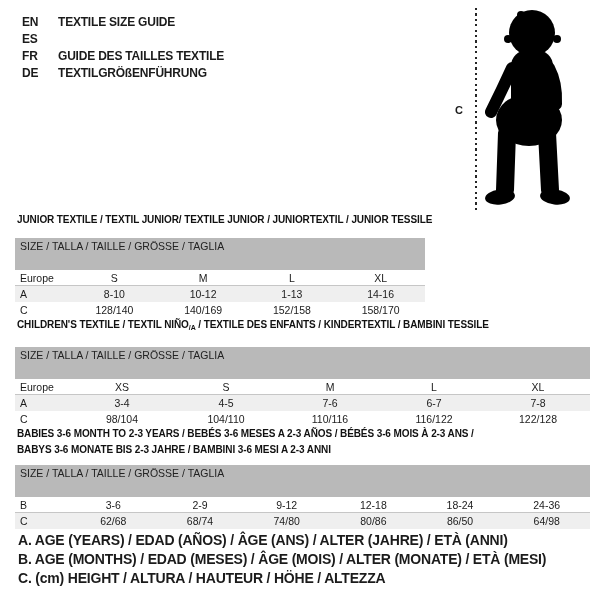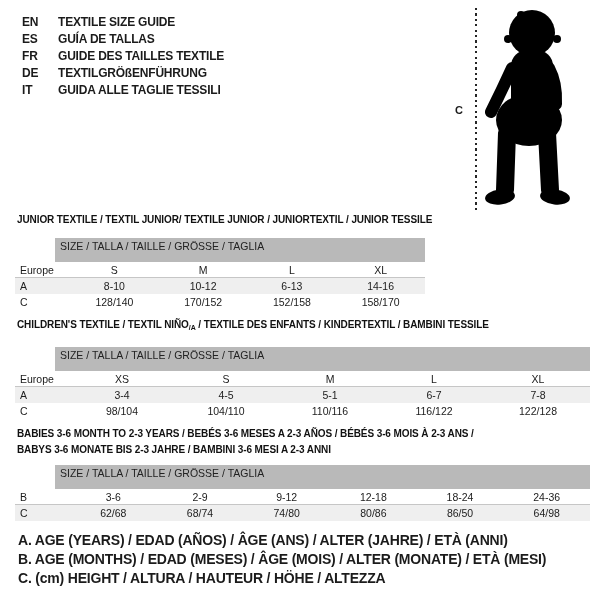--- a/index.html
+++ b/index.html
@@ -35,22 +35,22 @@
     white-space: nowrap; color: #111111; line-height: 13px;
   }
   .tbl-title .sub { font-size: 7px; vertical-align: -2px; }
   .two-line { line-height: 15.5px; }
 
   
   .table { position: absolute; left: 15px; font-size: 10.5px; }
   .w-narrow { width: 410px; }
   .w-wide   { width: 575px; }
   .thead {
-    height: 24px; line-height: 16px; background: #b9b9b9;
-    padding-left: 5px; color: #222222; box-sizing: border-box; margin-left: 40px;
+    height: 32px; line-height: 16px; background: #b9b9b9;
+    padding-left: 5px; color: #222222; box-sizing: border-box;
   }
   .row { display: flex; height: 16px; align-items: center; box-sizing: border-box; }
   .row.line { border-bottom: 1px solid #c6c6c6; }
   .row.alt  { background: #efefef; }
   .cell { flex: 1; text-align: center; }
   .cell.first { flex: 0 0 55px; text-align: left; padding-left: 5px; box-sizing: border-box; }
 
   
   .footnotes { position: absolute; left: 18px; top: 531px;
                font-weight: bold; font-size: 14px; line-height: 19px;
@@ -61,33 +61,28 @@
 
 <div class="canvas">
 
   <div class="lang-block">
     <div class="lang-row">
       <span class="lang-code">EN</span>
       <span class="lang-label">TEXTILE SIZE GUIDE</span>
     </div>
     <div class="lang-row">
       <span class="lang-code">ES</span>
-      <span class="lang-label">GUÍA DE TALLAS</span>
     </div>
     <div class="lang-row">
       <span class="lang-code">FR</span>
       <span class="lang-label">GUIDE DES TAILLES TEXTILE</span>
     </div>
     <div class="lang-row">
       <span class="lang-code">DE</span>
       <span class="lang-label">TEXTILGRÖßENFÜHRUNG</span>
-    </div>
-    <div class="lang-row">
-      <span class="lang-code">IT</span>
-      <span class="lang-label">GUIDA ALLE TAGLIE TESSILI</span>
     </div>
   </div>
 
   <span class="c-marker">C</span>
   <div class="dash-line"></div>
   <svg class="baby-svg" width="92" height="200" viewBox="0 0 92 200" xmlns="http://www.w3.org/2000/svg">
     <g fill="#000000" stroke="none">
       <circle cx="40" cy="7" r="4"></circle>
       <ellipse cx="51" cy="25" rx="23" ry="23"></ellipse>
       <circle cx="27" cy="31" r="4"></circle>
@@ -110,27 +105,27 @@
       <div class="cell first">Europe</div>
       <div class="cell">S</div>
       <div class="cell">M</div>
       <div class="cell">L</div>
       <div class="cell">XL</div>
     </div>
     <div class="row alt">
       <div class="cell first">A</div>
       <div class="cell">8-10</div>
       <div class="cell">10-12</div>
-      <div class="cell">6-13</div>
+      <div class="cell">1-13</div>
       <div class="cell">14-16</div>
     </div>
     <div class="row">
       <div class="cell first">C</div>
       <div class="cell">128/140</div>
-      <div class="cell">170/152</div>
+      <div class="cell">140/169</div>
       <div class="cell">152/158</div>
       <div class="cell">158/170</div>
     </div>
   </div>
 
   <div class="tbl-title" style="top:318px">
     <span>CHILDREN'S TEXTILE / TEXTIL NIÑO</span><span class="sub">/A</span><span> / TEXTILE DES ENFANTS / KINDERTEXTIL / BAMBINI TESSILE</span>
   </div>
   <div class="table w-wide" style="top:347px">
     <div class="thead">SIZE / TALLA / TAILLE / GRÖSSE / TAGLIA</div>
@@ -139,21 +134,21 @@
       <div class="cell">XS</div>
       <div class="cell">S</div>
       <div class="cell">M</div>
       <div class="cell">L</div>
       <div class="cell">XL</div>
     </div>
     <div class="row alt">
       <div class="cell first">A</div>
       <div class="cell">3-4</div>
       <div class="cell">4-5</div>
-      <div class="cell">5-1</div>
+      <div class="cell">7-6</div>
       <div class="cell">6-7</div>
       <div class="cell">7-8</div>
     </div>
     <div class="row">
       <div class="cell first">C</div>
       <div class="cell">98/104</div>
       <div class="cell">104/110</div>
       <div class="cell">110/116</div>
       <div class="cell">116/122</div>
       <div class="cell">122/128</div>

